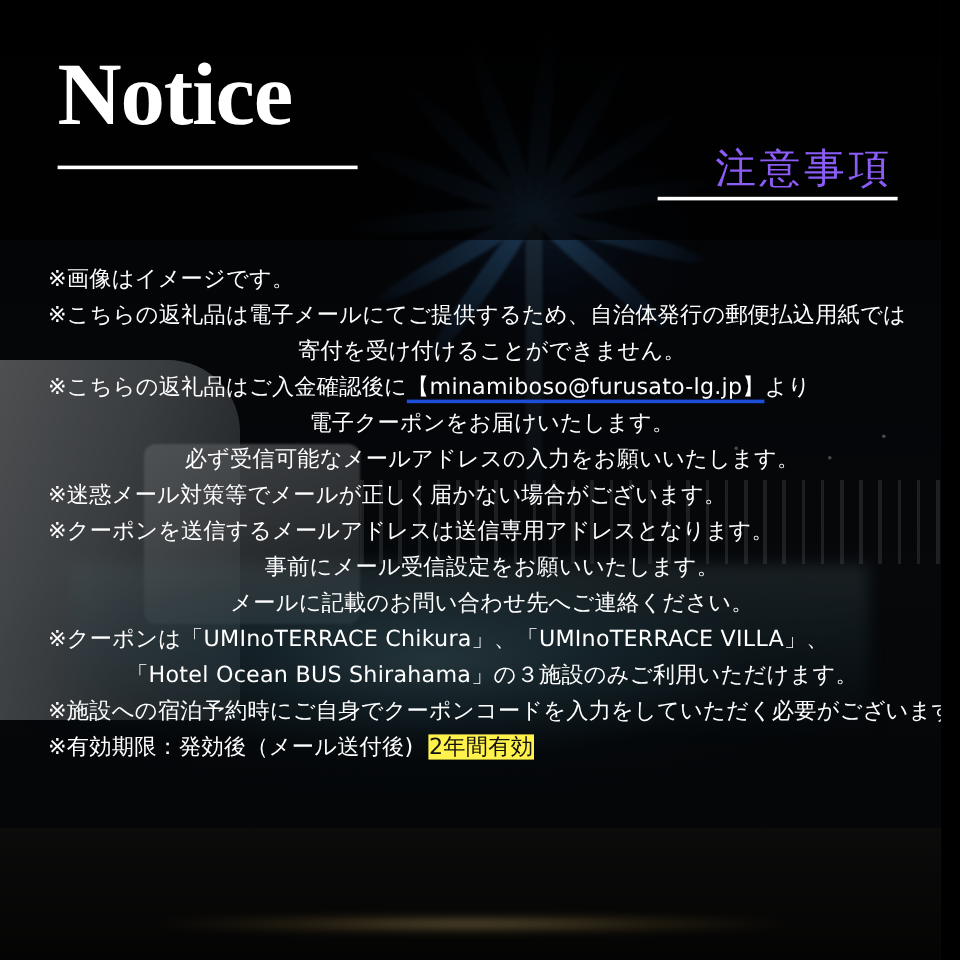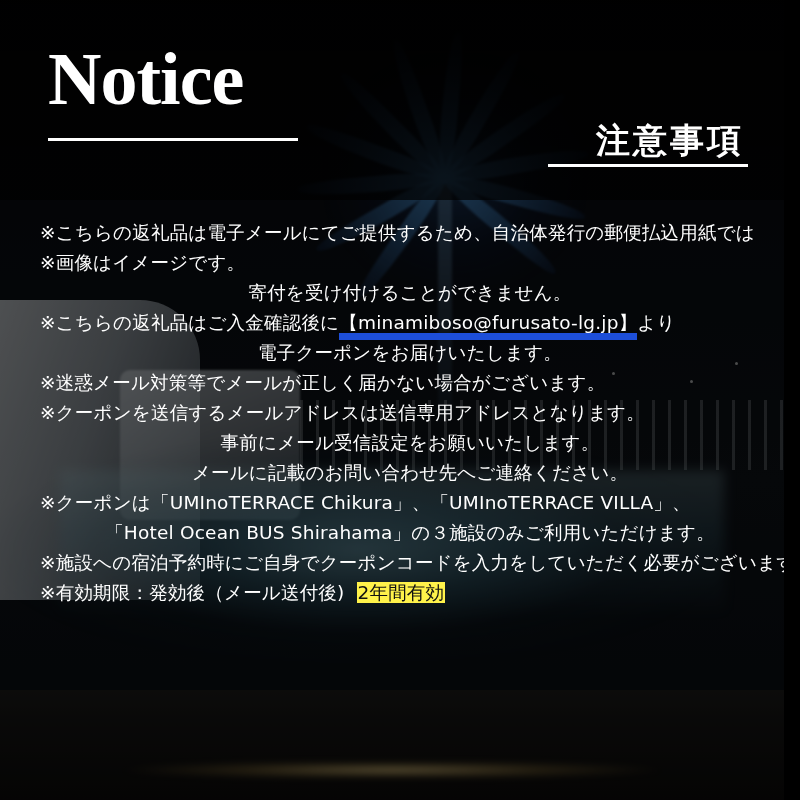--- a/index.html
+++ b/index.html
@@ -157,24 +157,24 @@
   .title-rule {
     position: absolute;
     left: 48px; top: 98px;
     width: 250px; height: 3px;
     background: #ffffff;
   }
   .title-ja {
     position: absolute;
     right: 40px; top: 78px;
     font-family: "DejaVu Sans", "Liberation Sans", sans-serif;
-    font-weight: bold;
+    font-weight: normal;
     font-size: 34px;
     letter-spacing: 3px;
-    color: #ffffff;
+    color: #8b5cf6;
   }
   .title-ja-rule {
     position: absolute;
     right: 36px; top: 124px;
     width: 200px; height: 3px;
     background: #ffffff;
   }
 
   .notes {
     position: absolute;
@@ -186,21 +186,21 @@
     font-family: "DejaVu Sans", "Liberation Sans", sans-serif;
     font-size: 18.5px;
     line-height: 1.62;
     color: #ffffff;
     white-space: nowrap;
     letter-spacing: 0.2px;
   }
   .note-line.indent { padding-left: 26px; text-align: center; }
   .note-line .underline-yellow {
     color: #ffffff;
-    border-bottom: 7px solid #1d4ed8;
+    border-bottom: 3px solid #1d4ed8;
   }
   .note-line .hl-yellow {
     background: #fff24a;
     color: #111;
     padding: 0 1px;
     margin-left: 12px;
   }
 </style>
 </head>
 <body>
@@ -243,25 +243,26 @@
   <div class="content">
 
     <div class="header">
       <div class="title-en">Notice</div>
       <div class="title-rule"></div>
       <div class="title-ja">注意事項</div>
       <div class="title-ja-rule"></div>
     </div>
 
     <div class="notes" id="notes-list">
+        <div class="note-line">※画像はイメージです。</div>
         <div class="note-line">※こちらの返礼品は電子メールにてご提供するため、自治体発行の郵便払込用紙では</div>
-        <div class="note-line">※画像はイメージです。</div>
         <div class="note-line indent">寄付を受け付けることができません。</div>
         <div class="note-line"><span>※こちらの返礼品はご入金確認後に</span><span class="underline-yellow">【minamiboso@furusato-lg.jp】</span><span>より</span></div>
         <div class="note-line indent">電子クーポンをお届けいたします。</div>
+        <div class="note-line indent">必ず受信可能なメールアドレスの入力をお願いいたします。</div>
         <div class="note-line">※迷惑メール対策等でメールが正しく届かない場合がございます。</div>
         <div class="note-line">※クーポンを送信するメールアドレスは送信専用アドレスとなります。</div>
         <div class="note-line indent">事前にメール受信設定をお願いいたします。</div>
         <div class="note-line indent">メールに記載のお問い合わせ先へご連絡ください。</div>
         <div class="note-line">※クーポンは「UMInoTERRACE Chikura」、「UMInoTERRACE VILLA」、</div>
         <div class="note-line indent">「Hotel Ocean BUS Shirahama」の３施設のみご利用いただけます。</div>
         <div class="note-line">※施設への宿泊予約時にご自身でクーポンコードを入力をしていただく必要がございます。</div>
         <div class="note-line"><span>※有効期限：発効後（メール送付後)</span><span class="hl-yellow">2年間有効</span></div>
       </div>
 

